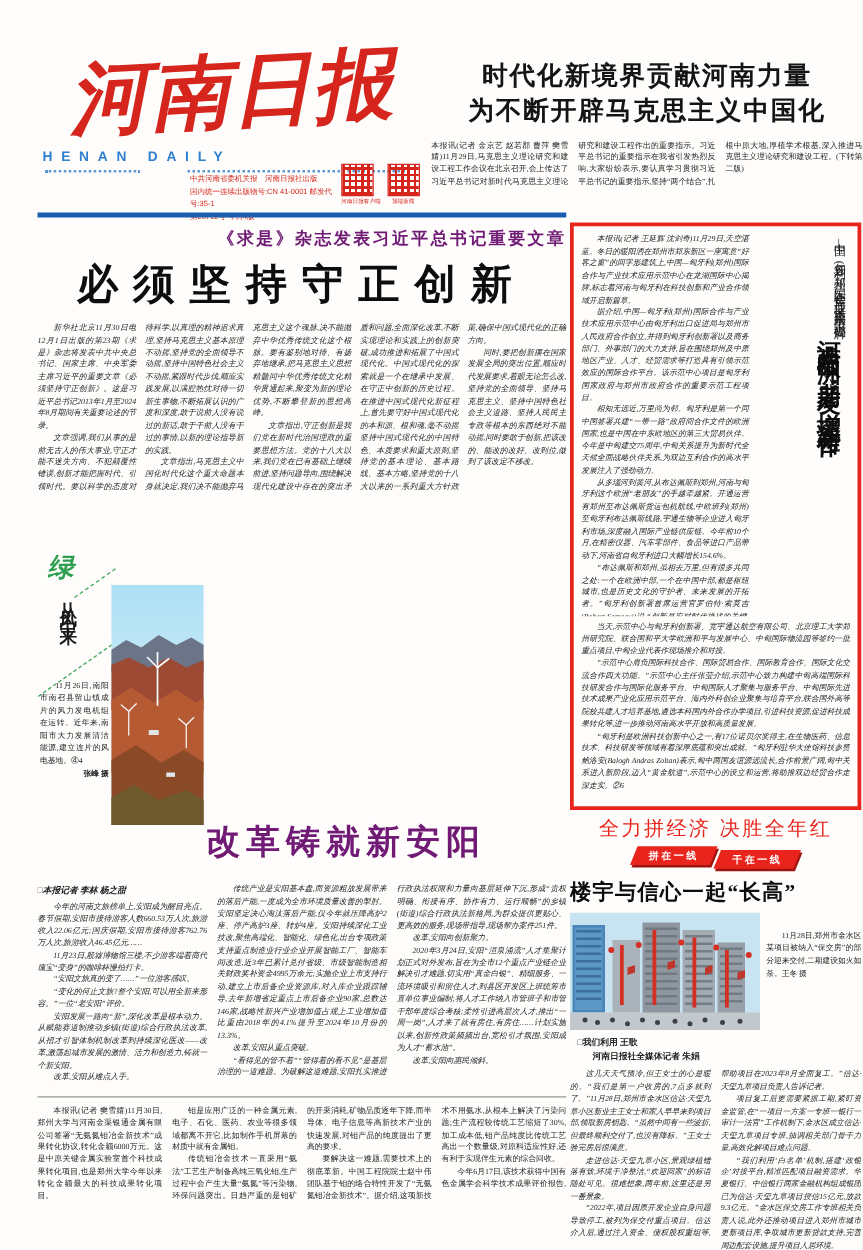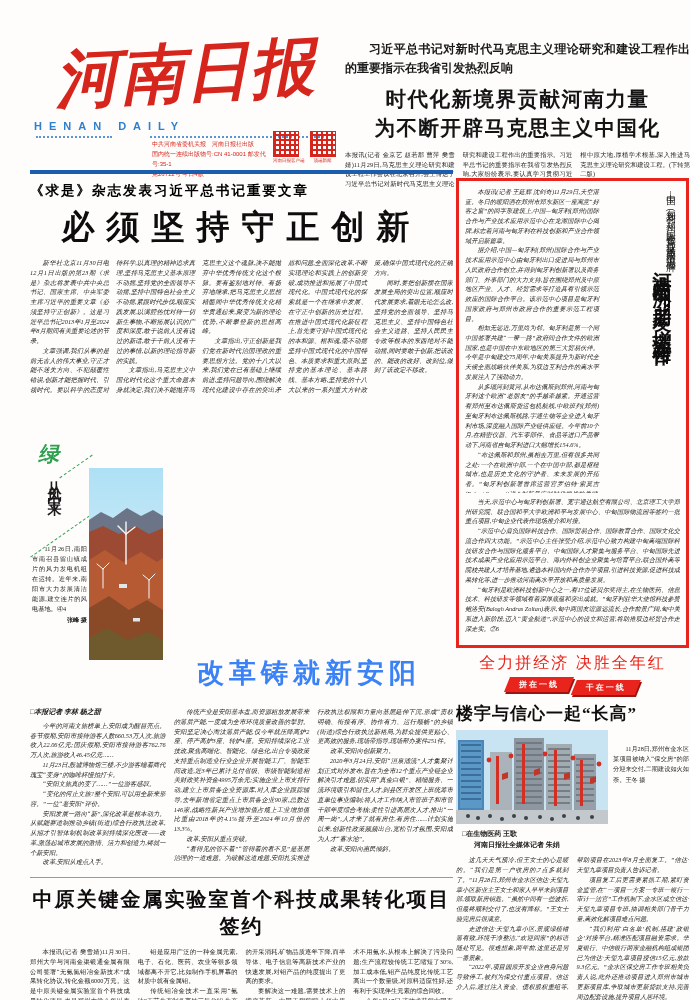--- a/index.html
+++ b/index.html
@@ -32,21 +32,21 @@
   .tr-kicker{font-size:12px;font-weight:bold;line-height:1.6;text-align:justify;text-indent:2em;color:#1a1a1a;margin:0;}
   .tr-headline{margin:7px 0 0;font-family:"Liberation Sans",sans-serif;font-weight:900;
     font-size:20.5px;line-height:1.38;text-align:center;letter-spacing:1.5px;color:#141414;}
   .tr-body{margin-top:8px;column-count:3;column-gap:8px;font-size:6.3px;line-height:1.55;
     text-align:justify;height:58px;overflow:hidden;}
 
   .blue-rule{position:absolute;left:30px;top:170px;width:423px;height:4px;background:#1b5eb0;}
 
   
   .qiushi{position:absolute;left:30px;top:182px;width:423px;}
-  .q-kicker{font-size:13.5px;font-weight:bold;text-align:left;letter-spacing:2px;margin:0;color:#000000;}
+  .q-kicker{font-size:13.5px;font-weight:bold;text-align:right;letter-spacing:2px;margin:0;color:#701a75;}
   .q-headline{margin:5px 0 8px;font-family:"Liberation Sans",sans-serif;font-weight:900;
     font-size:33px;letter-spacing:12px;text-align:center;color:#0d0d0d;}
   .q-body{column-count:5;column-gap:7px;font-size:6.3px;line-height:1.55;text-align:justify;
     height:182px;overflow:hidden;}
   .q-body p,.cols p,.hung-text p,.hung-bottom p,.b-body p{margin:0;text-indent:2em;font-style:italic;}
 
   
   .green{position:absolute;left:30px;top:438px;width:133px;height:224px;}
   .g-tag{position:absolute;left:8px;top:2px;font-size:21px;font-weight:900;font-style:italic;color:#2e9e4f;}
   .g-title{position:absolute;left:16px;top:32px;writing-mode:vertical-rl;font-family:"Liberation Sans",sans-serif;
@@ -54,21 +54,21 @@
   .g-dash1{position:absolute;left:-6px;top:98px;width:72px;border-top:1.5px dashed #3aa35a;transform:rotate(-35deg);}
   .g-dash2{position:absolute;left:26px;top:28px;width:40px;border-top:1.5px dashed #3aa35a;transform:rotate(-35deg);}
   .g-cap{position:absolute;left:2px;top:106px;width:55px;font-size:6.2px;line-height:1.6;text-align:justify;}
   .g-cap .first{text-indent:2em;margin:0;}
   .g-credit{font-weight:bold;text-align:right;margin:2px 0 0;}
   .g-photo{position:absolute;left:59px;top:30px;width:74px;height:192px;}
 
   
   .anyang{position:absolute;left:30px;top:655px;width:423px;height:220px;}
   .a-headline{margin:0 0 16px 135px;width:288px;font-family:"Liberation Sans",sans-serif;
-    font-weight:900;font-size:27px;letter-spacing:5px;text-align:center;color:#3b82f6;}
+    font-weight:900;font-size:27px;letter-spacing:5px;text-align:left;color:#701a75;}
   .cols{margin-top:8px;column-count:3;column-gap:8px;font-size:6.3px;line-height:1.55;
     text-align:justify;height:164px;overflow:hidden;}
   .byline{font-size:7px;font-weight:bold;text-indent:0 !important;margin:0 0 3px !important;}
 
   .rule2{position:absolute;left:30px;top:877px;width:423px;height:1px;background:#999;}
 
   
   .metal{position:absolute;left:30px;top:884px;width:423px;height:116px;overflow:hidden;}
   .m-headline{margin:2px 0 7px;font-size:20px;font-weight:900;letter-spacing:2px;text-align:center;color:#0d0d0d;}
   .m-body{column-count:4;column-gap:8px;font-size:6.3px;line-height:1.55;text-align:justify;height:82px;overflow:hidden;}
@@ -129,21 +129,20 @@
       <div class="qr" data-name="qr-code-icon"></div>
       <div class="qrcap" data-name="qr-caption">河南日报客户端</div>
     </div>
     <div data-name="qr-news">
       <div class="qr" data-name="qr-code-icon"></div>
       <div class="qrcap" data-name="qr-caption">顶端新闻</div>
     </div>
   </div>
 
   <div class="tr-article" data-name="article-marxism">
-    <p class="tr-kicker" data-name="article-kicker">习近平总书记对新时代马克思主义理论研究和建设工程作出的重要指示在我省引发热烈反响</p>
     <div class="tr-headline" data-name="article-headline">
       <div data-name="headline-line2">时代化新境界贡献河南力量</div>
       <div data-name="headline-line1">为不断开辟马克思主义中国化</div>
     </div>
     <div class="tr-body" data-name="article-body">本报讯(记者 金京艺 赵若郡 曹萍 樊雪婧)11月29日,马克思主义理论研究和建设工程工作会议在北京召开,会上传达了习近平总书记对新时代马克思主义理论研究和建设工程作出的重要指示。习近平总书记的重要指示在我省引发热烈反响,大家纷纷表示,要认真学习贯彻习近平总书记的重要指示,坚持“两个结合”,扎根中原大地,厚植学术根基,深入推进马克思主义理论研究和建设工程。(下转第二版)</div>
   </div>
 
   <div class="blue-rule" data-name="masthead-rule"></div>
 
   <div class="qiushi" data-name="article-qiushi">
@@ -214,21 +213,20 @@
         <p>“看得见的管不着”“管得着的看不见”是基层治理的一道难题。为破解这道难题,安阳扎实推进行政执法权限和力量向基层延伸下沉,形成“责权明确、衔接有序、协作有力、运行顺畅”的乡镇(街道)综合行政执法新格局,为群众提供更贴心、更高效的服务,现场带指导,现场帮办案件251件。</p>
         <p>改革,安阳向创新聚力。</p>
         <p>2020年3月24日,安阳“洹泉涌流”人才集聚计划正式对外发布,旨在为全市12个重点产业链企业解决引才难题,切实用“真金白银”、精细服务、一流环境吸引和留住人才,到县区开发区上班统筹市直单位事业编制;将人才工作纳入市管班子和市管干部年度综合考核;柔性引进高层次人才,推出“一周一岗”,人才来了就有房住,有房住……计划实施以来,创新性政策频频出台,宽松引才氛围,安阳成为人才“蓄水池”。</p>
         <p>改革,安阳向惠民倾斜。</p>
       </div>
   </div>
 
   <div class="rule2" data-name="section-divider"></div>
 
   <div class="metal" data-name="article-metal-lab">
-    <div class="m-headline" data-name="article-headline">中原关键金属实验室首个科技成果转化项目签约</div>
     <div class="m-body" data-name="article-body">
         <p>本报讯(记者 樊雪婧)11月30日,郑州大学与河南金渠银通金属有限公司签署“无氨氮钼冶金新技术”成果转化协议,转化金额6000万元。这是中原关键金属实验室首个科技成果转化项目,也是郑州大学今年以来转化金额最大的科技成果转化项目。</p>
         <p>钼是应用广泛的一种金属元素,电子、石化、医药、农业等很多领域都离不开它,比如制作手机屏幕的材质中就有金属钼。</p>
         <p>传统钼冶金技术一直采用“氨法”工艺生产制备高纯三氧化钼,生产过程中会产生大量“氨氮”等污染物,环保问题突出。日趋严重的是钼矿的开采消耗,矿物品质逐年下降,而半导体、电子信息等高新技术产业的快速发展,对钼产品的纯度提出了更高的要求。</p>
         <p>要解决这一难题,需要技术上的彻底革新。中国工程院院士赵中伟团队基于钼的络合特性开发了“无氨氮钼冶金新技术”。据介绍,这项新技术不用氨水,从根本上解决了污染问题;生产流程较传统工艺缩短了30%,加工成本低,钼产品纯度比传统工艺高出一个数量级,对原料适应性好,还有利于实现伴生元素的综合回收。</p>
         <p>今年6月17日,该技术获得中国有色金属学会科学技术成果评价报告,结论为:该项技术发明属国内外首创,整体技术达到国际领先水平。</p>
       </div>
   </div>
 
   <div class="hungary" data-name="article-hungary-boxed">
@@ -344,21 +342,21 @@
             <circle cx="108" cy="86" r="2"></circle>
             <circle cx="122" cy="88" r="2"></circle>
             <circle cx="136" cy="87" r="2"></circle>
         </g>
       </svg>
       <div class="b-cap" data-name="photo-caption">
         <p data-name="caption-text">11月28日,郑州市金水区某项目被纳入“保交房”的部分迎来交付,二期建设如火如荼。王冬 摄</p>
       </div>
     </div>
     <div class="b-bylines" data-name="bylines">
-      <div class="l1" data-name="byline">□在生物医药 王歌</div>
+      <div class="l1" data-name="byline">□我们利用 王歌</div>
       <div class="l2" data-name="byline">河南日报社全媒体记者 朱娟</div>
     </div>
     <div class="b-body" data-name="article-body">
         <p>这几天天气预冷,但王女士的心是暖的。“我们是第一户收房的,7点多就到了。”11月28日,郑州市金水区信达·天玺九章小区新业主王女士和家人早早来到项目部,领取新房钥匙。“虽然中间有一些波折,但最终顺利交付了,也没有降标。”王女士验完房后很满意。</p>
         <p>走进信达·天玺九章小区,景观绿植错落有致,环境干净整洁,“欢迎回家”的标语随处可见。很难想象,两年前,这里还是另一番景象。</p>
         <p>“2022年,项目因原开发企业自身问题导致停工,被列为保交付重点项目。信达介入后,通过注入资金、债权股权重组等,帮助项目在2023年8月全面复工。”信达·天玺九章项目负责人告诉记者。</p>
         <p>项目复工后更需要紧抓工期,紧盯资金监管,在“一项目一方案一专班一银行一审计一法官”工作机制下,金水区成立信达·天玺九章项目专班,抽调相关部门骨干力量,高效化解项目难点问题。</p>
         <p>“我们利用‘白名单’机制,搭建‘政银企’对接平台,精准匹配项目融资需求。华夏银行、中信银行两家金融机构组成银团已为信达·天玺九章项目授信15亿元,放款9.3亿元。”金水区保交房工作专班相关负责人说,此外还推动项目进入郑州市城市更新项目库,争取城市更新贷款支持,完善周边配套设施,提升项目人居环境。</p>
       </div>
   </div>

